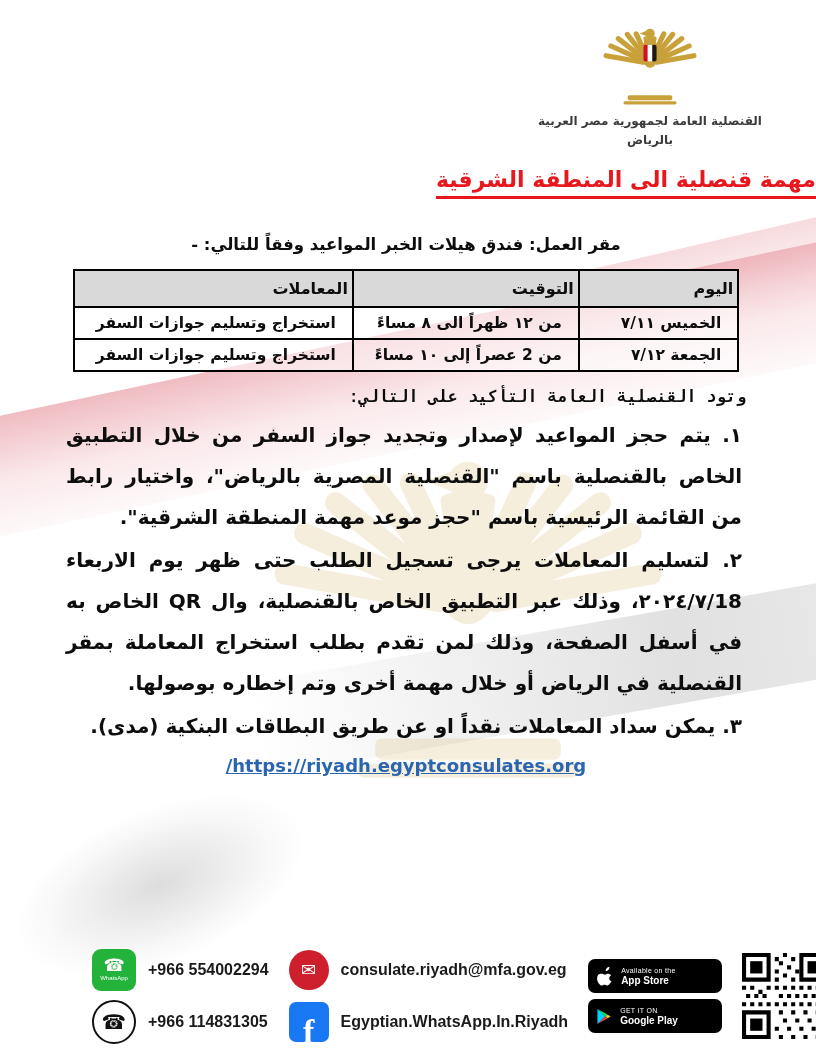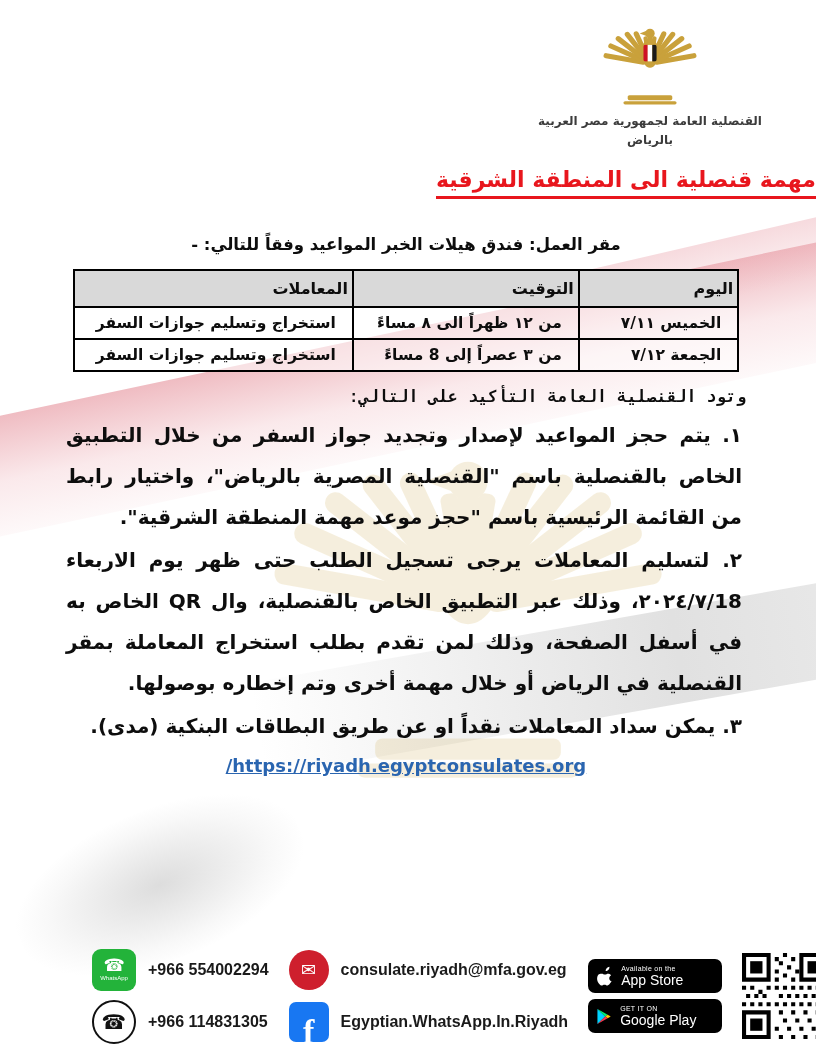--- a/index.html
+++ b/index.html
@@ -71,21 +71,21 @@
   .ph-icon{width:40px;height:40px;border:2.5px solid #111;border-radius:50%;font-size:20px;color:#111;}
   .em-icon{width:40px;height:40px;background:#ce1f2d;border-radius:50%;font-size:18px;color:#fff;}
   .fb-icon{width:40px;height:40px;background:#1877f2;border-radius:7px;overflow:hidden;position:relative;}
   .fb-glyph{position:absolute;bottom:-7px;left:50%;transform:translateX(-50%);
             color:#fff;font-size:34px;font-weight:bold;font-family:"Liberation Serif",serif;line-height:1;}
   .badges-col{display:flex;flex-direction:column;gap:6px;}
   .store-badge{width:118px;height:34px;background:#000;border-radius:7px;display:flex;
                align-items:center;padding:0 8px;gap:7px;color:#fff;cursor:pointer;}
   .badge-lines{display:flex;flex-direction:column;justify-content:center;}
   .badge-top{font-size:7px;line-height:1.3;letter-spacing:.3px;}
-  .badge-bottom{font-size:14px;font-weight:normal;line-height:1.1;white-space:nowrap;}
+  .badge-bottom{font-size:10px;font-weight:bold;line-height:1.1;white-space:nowrap;}
   .qr-box{flex:0 0 auto;}
   .footer-divider{width:1px;height:94px;background:#cccccc;}
 </style>
 </head>
 <body>
 
 <div class="wm flag-band"></div>
 <div class="wm flag-band2"></div>
 <div class="wm gray-fold"></div>
 <div class="wm gray-swirl"></div>
@@ -155,21 +155,21 @@
       </tr>
     </thead>
     <tbody>
       <tr>
         <td>الخميس ٧/١١</td>
         <td>من ١٢ ظهراً الى ٨ مساءً</td>
         <td>استخراج وتسليم جوازات السفر</td>
       </tr>
       <tr>
         <td>الجمعة  ٧/١٢</td>
-        <td>من ٣ عصراً إلى 8 مساءً</td>
+        <td>من 2 عصراً إلى ١٠ مساءً</td>
         <td>استخراج وتسليم جوازات السفر</td>
       </tr>
     </tbody>
   </table>
 
   <p class="notes-intro">وتود القنصلية العامة التأكيد على التالي:</p>
   <div class="note">١. يتم حجز المواعيد لإصدار وتجديد جواز السفر من خلال التطبيق الخاص بالقنصلية باسم "القنصلية المصرية بالرياض"، واختيار رابط من القائمة الرئيسية باسم "حجز موعد مهمة المنطقة الشرقية".</div>
   <div class="note">٢. لتسليم المعاملات يرجى تسجيل الطلب حتى ظهر يوم الاربعاء ٢٠٢٤/٧/18، وذلك عبر التطبيق الخاص بالقنصلية، وال QR الخاص به في أسفل الصفحة، وذلك لمن تقدم بطلب استخراج المعاملة بمقر القنصلية في الرياض أو خلال مهمة أخرى وتم إخطاره بوصولها.</div>
   <div class="note">٣. يمكن سداد المعاملات نقداً او عن طريق البطاقات البنكية (مدى).</div>
 

